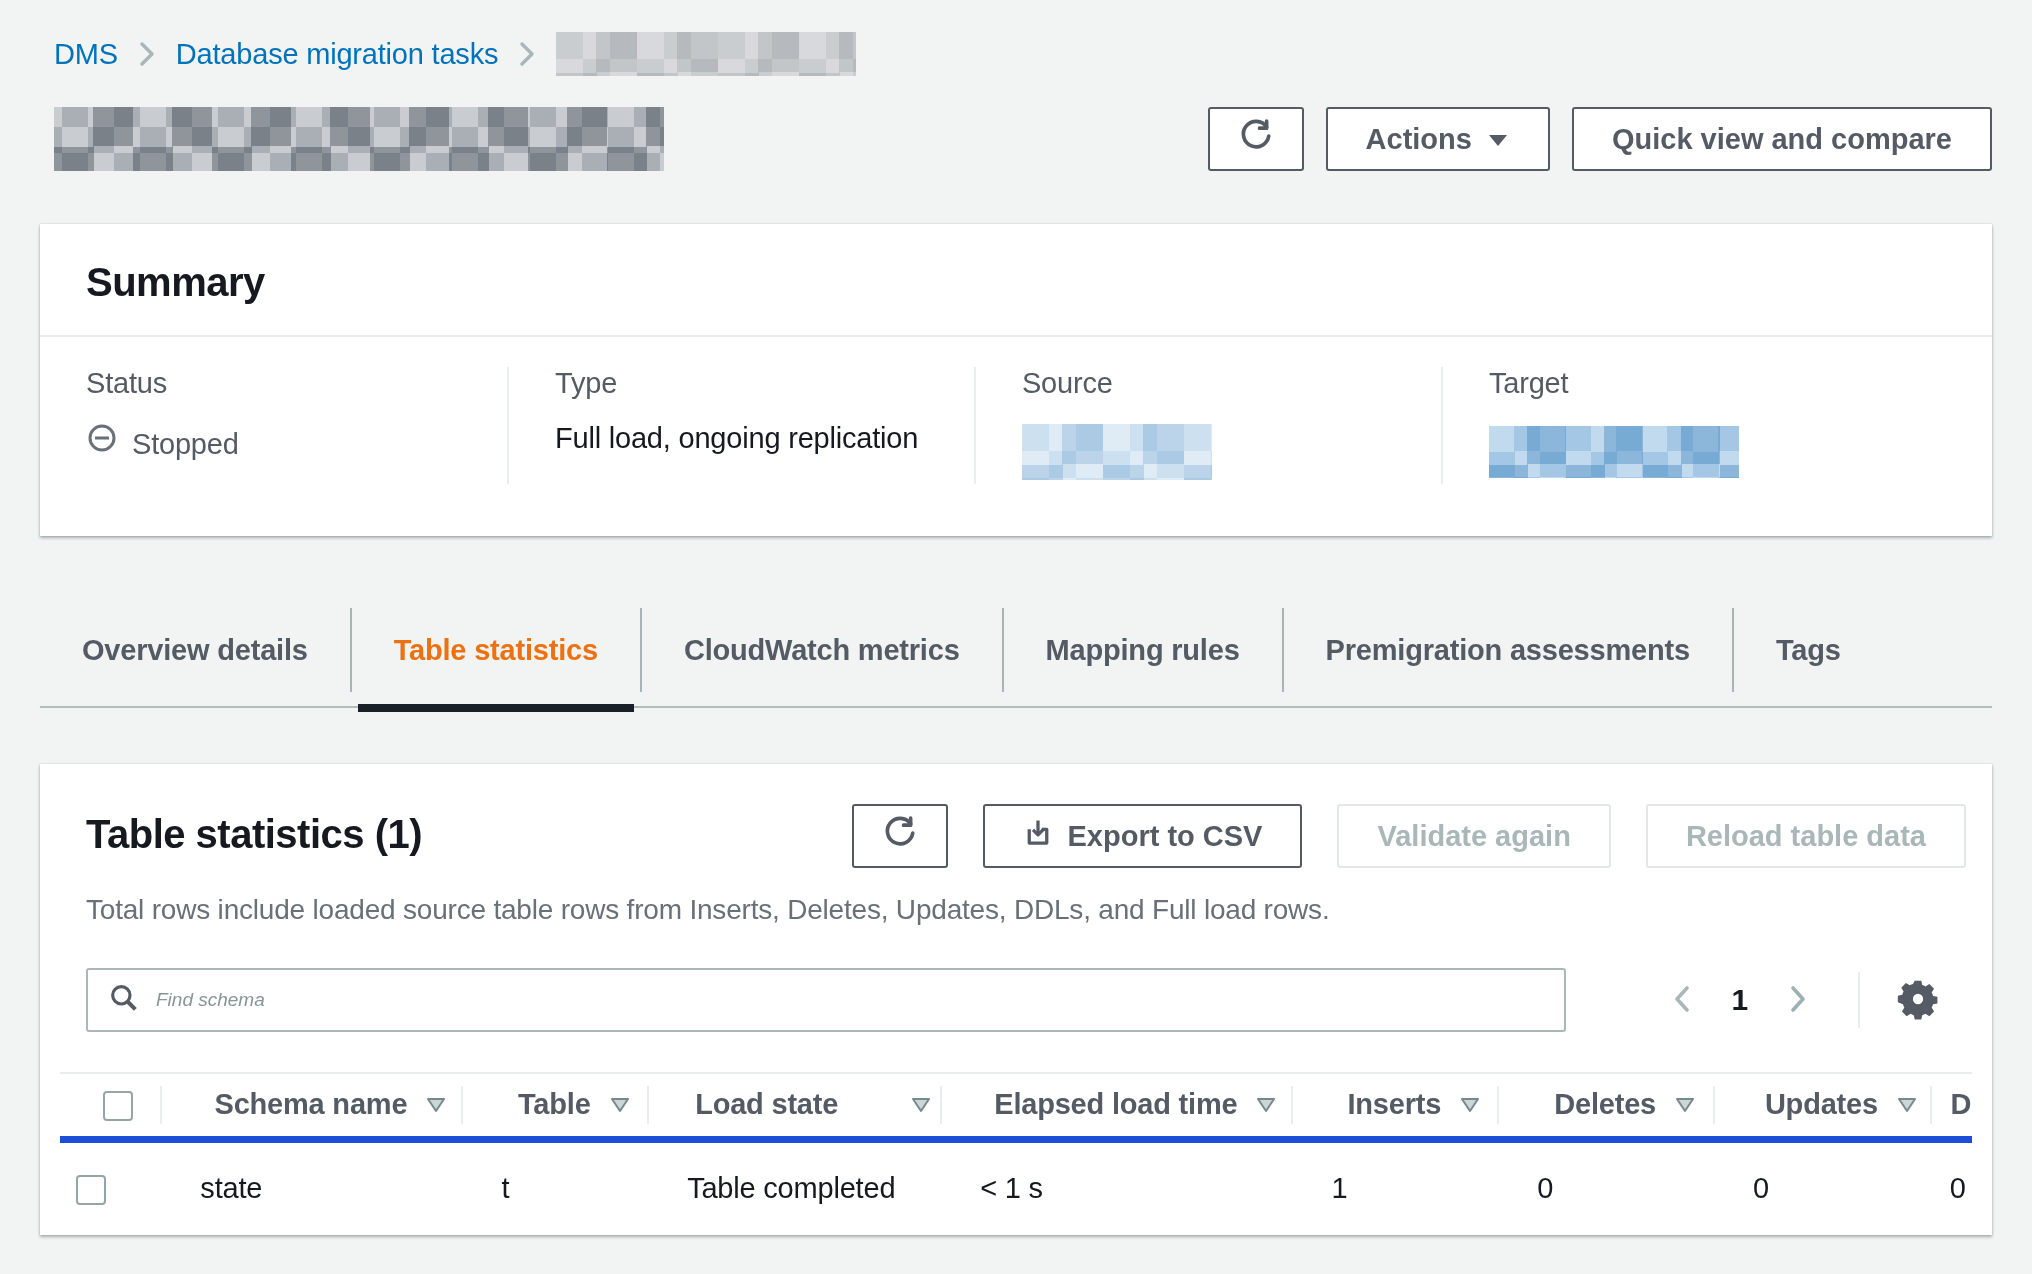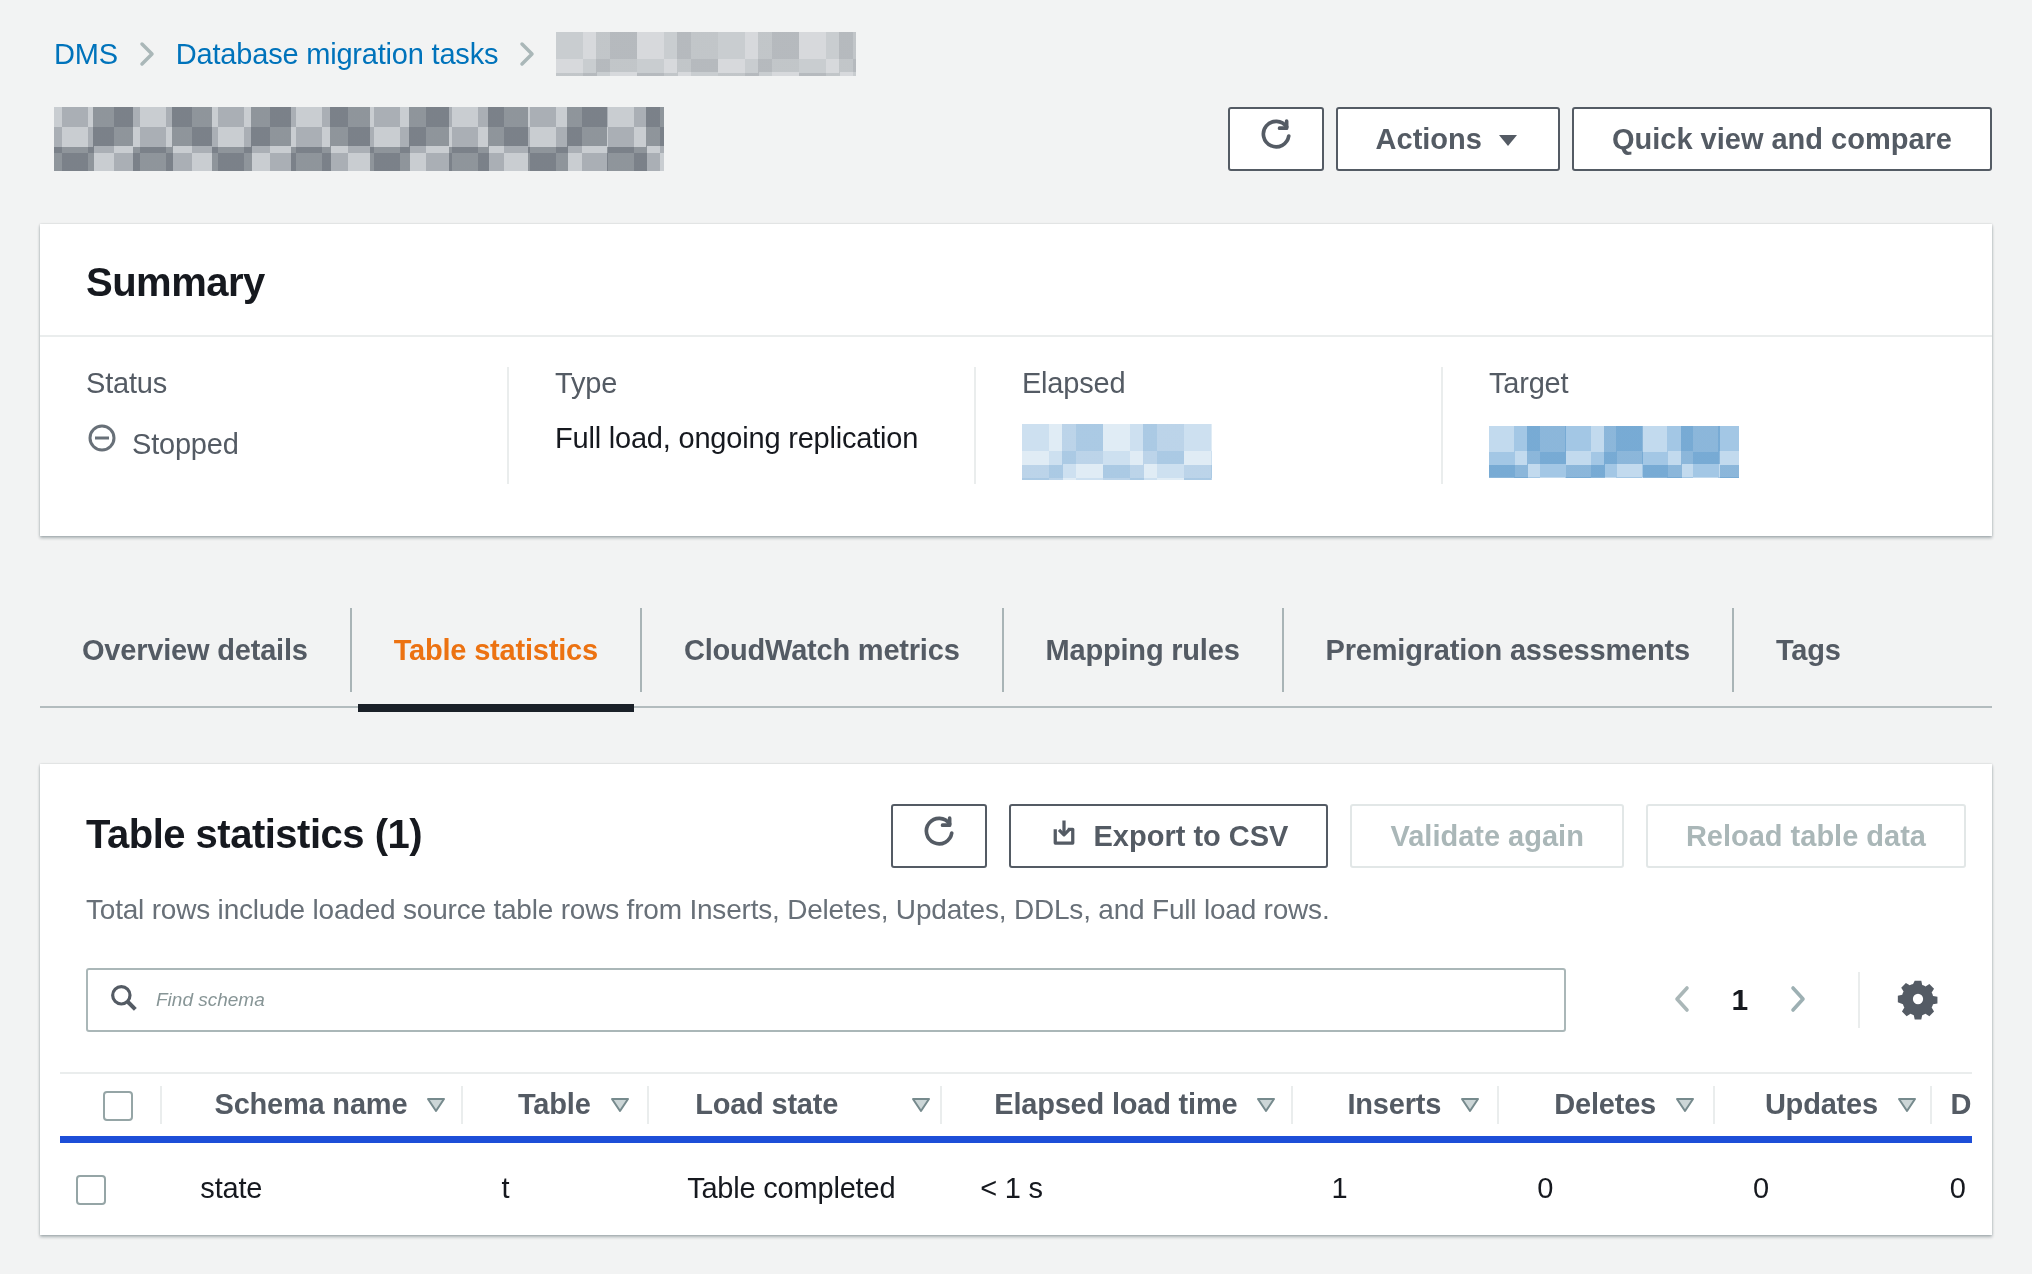--- a/index.html
+++ b/index.html
@@ -39,21 +39,21 @@
   .px-blue-strong {
     background-image:
       repeating-conic-gradient(rgba(90,150,200,0.45) 0% 25%, rgba(255,255,255,0.18) 0% 50%),
       repeating-conic-gradient(#8fbbdf 0% 25%, #b4d2ea 0% 50%);
     background-size: 77px 77px, 51px 51px;
   }
 
   
   .title-row { display: flex; align-items: center; justify-content: space-between; margin-top: 26px; height: 70px; padding-left: 14px; }
   .title-redacted { width: 610px; height: 64px; }
-  .title-actions { display: flex; align-items: center; gap: 12px; }
+  .title-actions { display: flex; align-items: center; gap: 22px; }
   .btn {
     display: inline-flex; align-items: center; justify-content: center; gap: 14px;
     height: 64px; padding: 0 38px;
     background: #fff; border: 2px solid #545b64; border-radius: 3px;
     font-size: 29px; font-weight: bold; color: #545b64;
     font-family: "Liberation Sans", sans-serif; cursor: pointer; white-space: nowrap;
   }
   .btn.icon-only { width: 96px; padding: 0; }
   .btn:disabled, .btn.disabled { border-color: #e2e7e7; color: #aab7b8; cursor: default; }
 
@@ -81,21 +81,21 @@
   }
   .tab + .tab { border-left: 2px solid #a9b4b6; }
   .tab.active { color: #ec7211; }
   .tab.active::after {
     content: ""; position: absolute; left: 6px; right: 6px; bottom: -20px; height: 8px; background: #1a2028;
   }
 
   
   .ts-head { display: flex; align-items: flex-start; justify-content: space-between; padding: 40px 26px 0 46px; }
   .ts-head h2 { padding-top: 8px; }
-  .ts-buttons { display: flex; align-items: center; gap: 22px; margin-left: 32px; }
+  .ts-buttons { display: flex; align-items: center; gap: 35px; margin-left: 32px; }
   .ts-desc { font-size: 28px; color: #687078; padding: 26px 46px 0 46px; letter-spacing: -0.2px; }
 
   .filter-row { display: flex; align-items: center; padding: 42px 26px 0 46px; }
   .search-box {
     flex: 1 1 auto; max-width: 1480px; height: 64px;
     display: flex; align-items: center; gap: 16px;
     border: 2px solid #aab7b8; border-radius: 3px; background: #fff; padding: 0 20px;
   }
   .search-box input {
     flex: 1; border: none; outline: none; font-size: 19px; font-style: italic; color: #16191f;
@@ -190,21 +190,21 @@
               </svg>
           </span>
           <span class="status-stopped-text">Stopped</span>
         </div>
       </div>
       <div class="summary-col">
         <div class="field-label">Type</div>
         <div class="field-value">Full load, ongoing replication</div>
       </div>
       <div class="summary-col">
-        <div class="field-label">Elapsed</div>
+        <div class="field-label">Source</div>
         <div class="px-block px-blue-light redacted-value-src"></div>
       </div>
       <div class="summary-col">
         <div class="field-label">Target</div>
         <div class="px-block px-blue-strong redacted-value-tgt"></div>
       </div>
     </div>
   </section>
 
   <div class="tabs">

